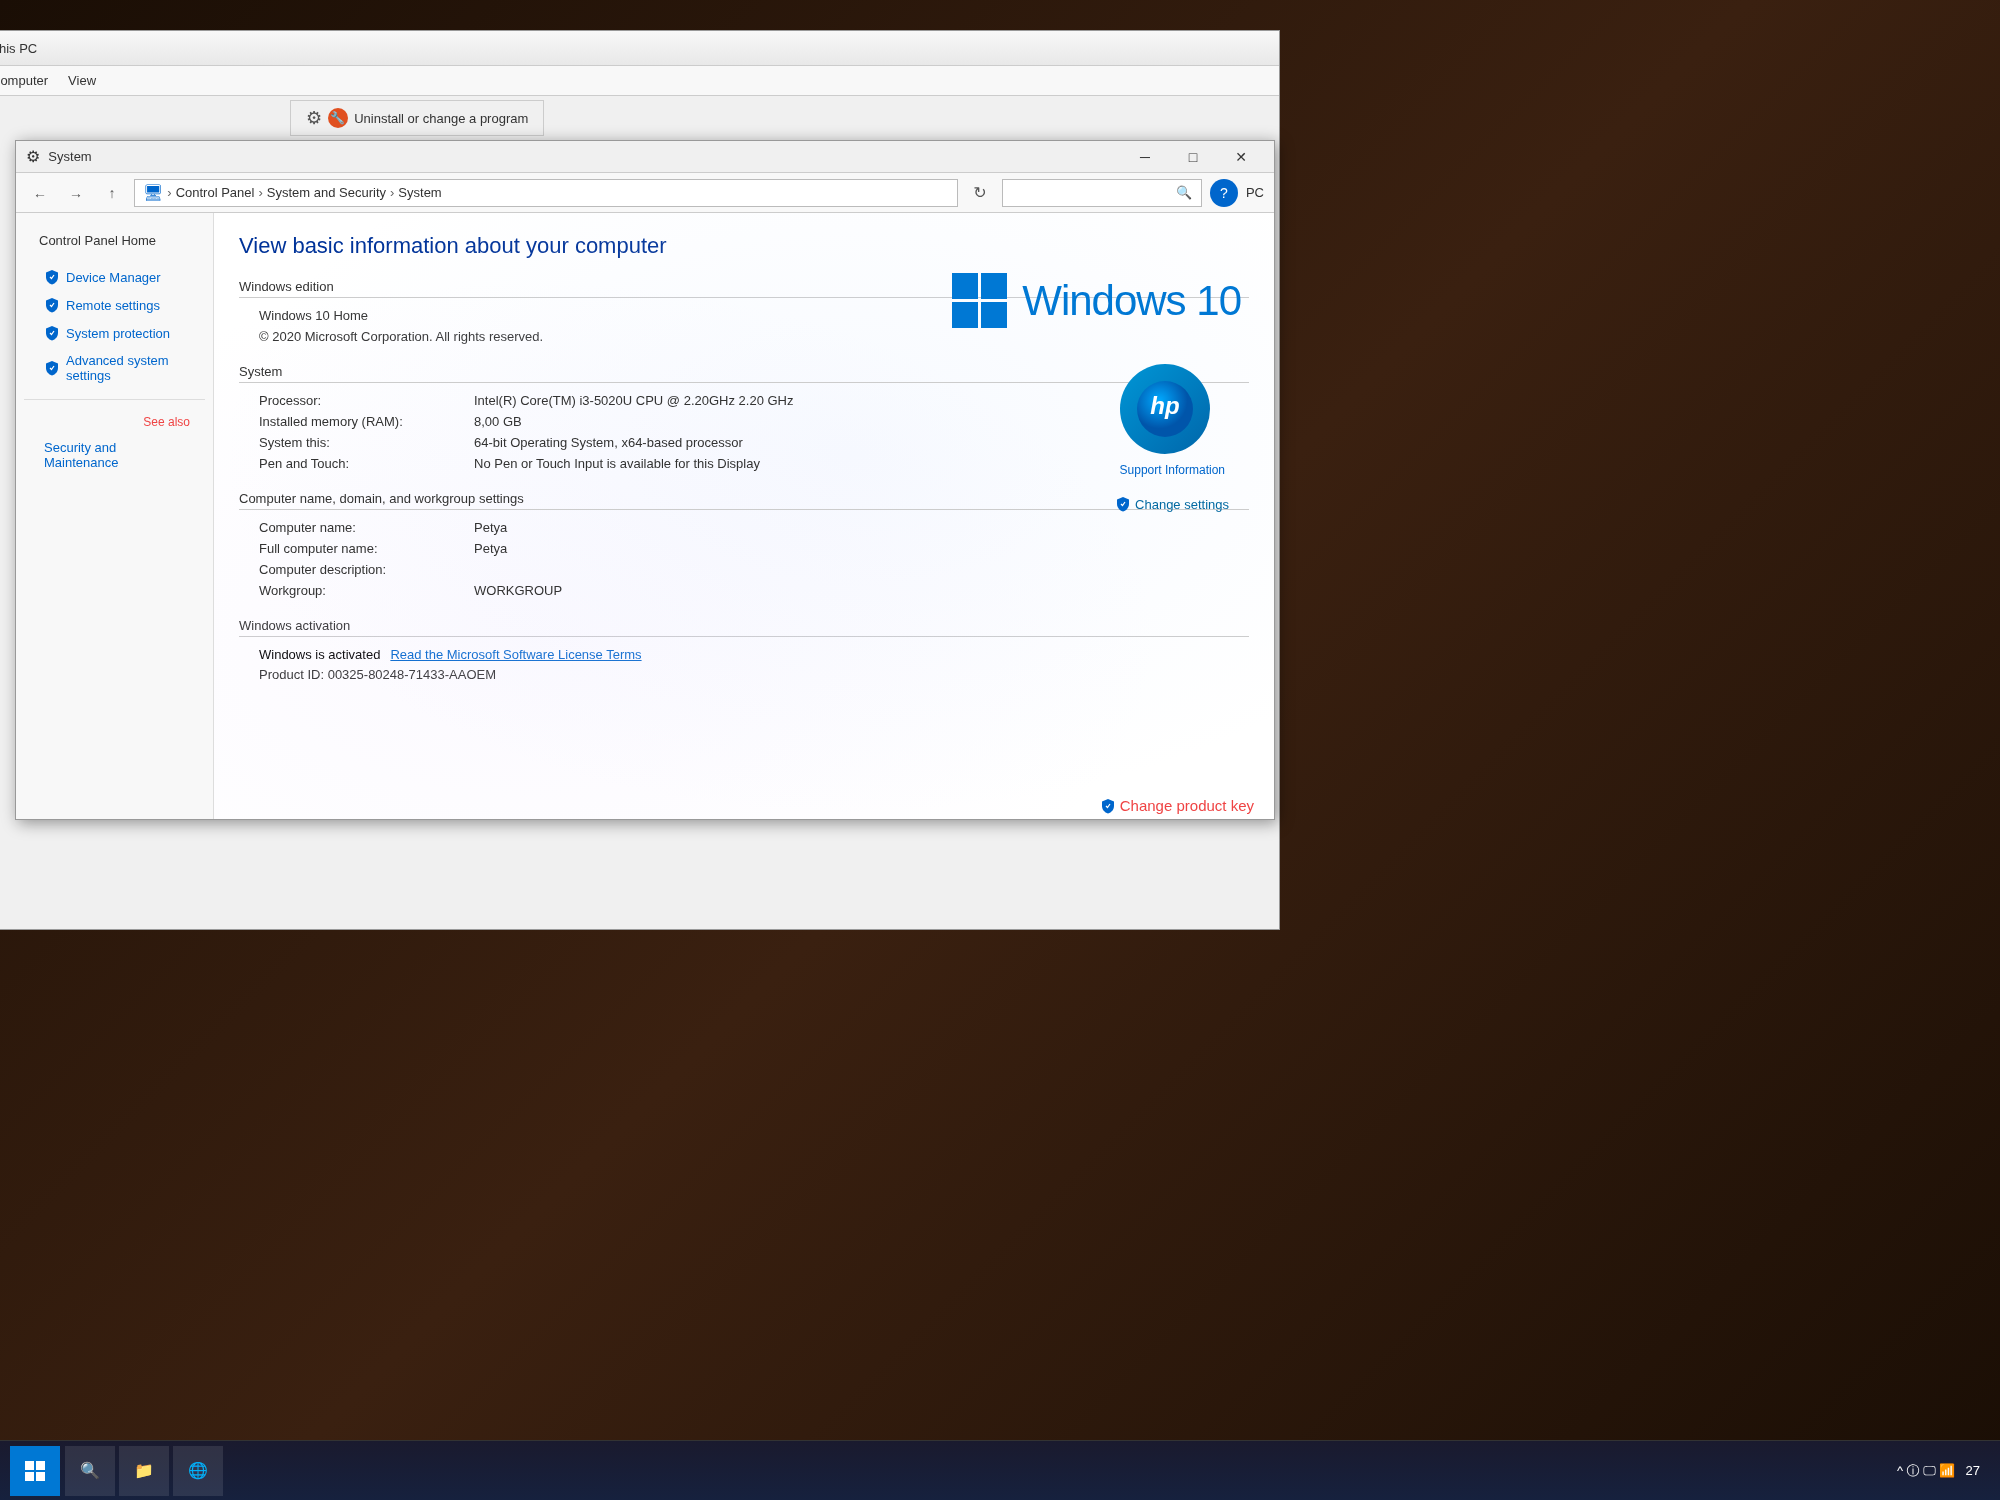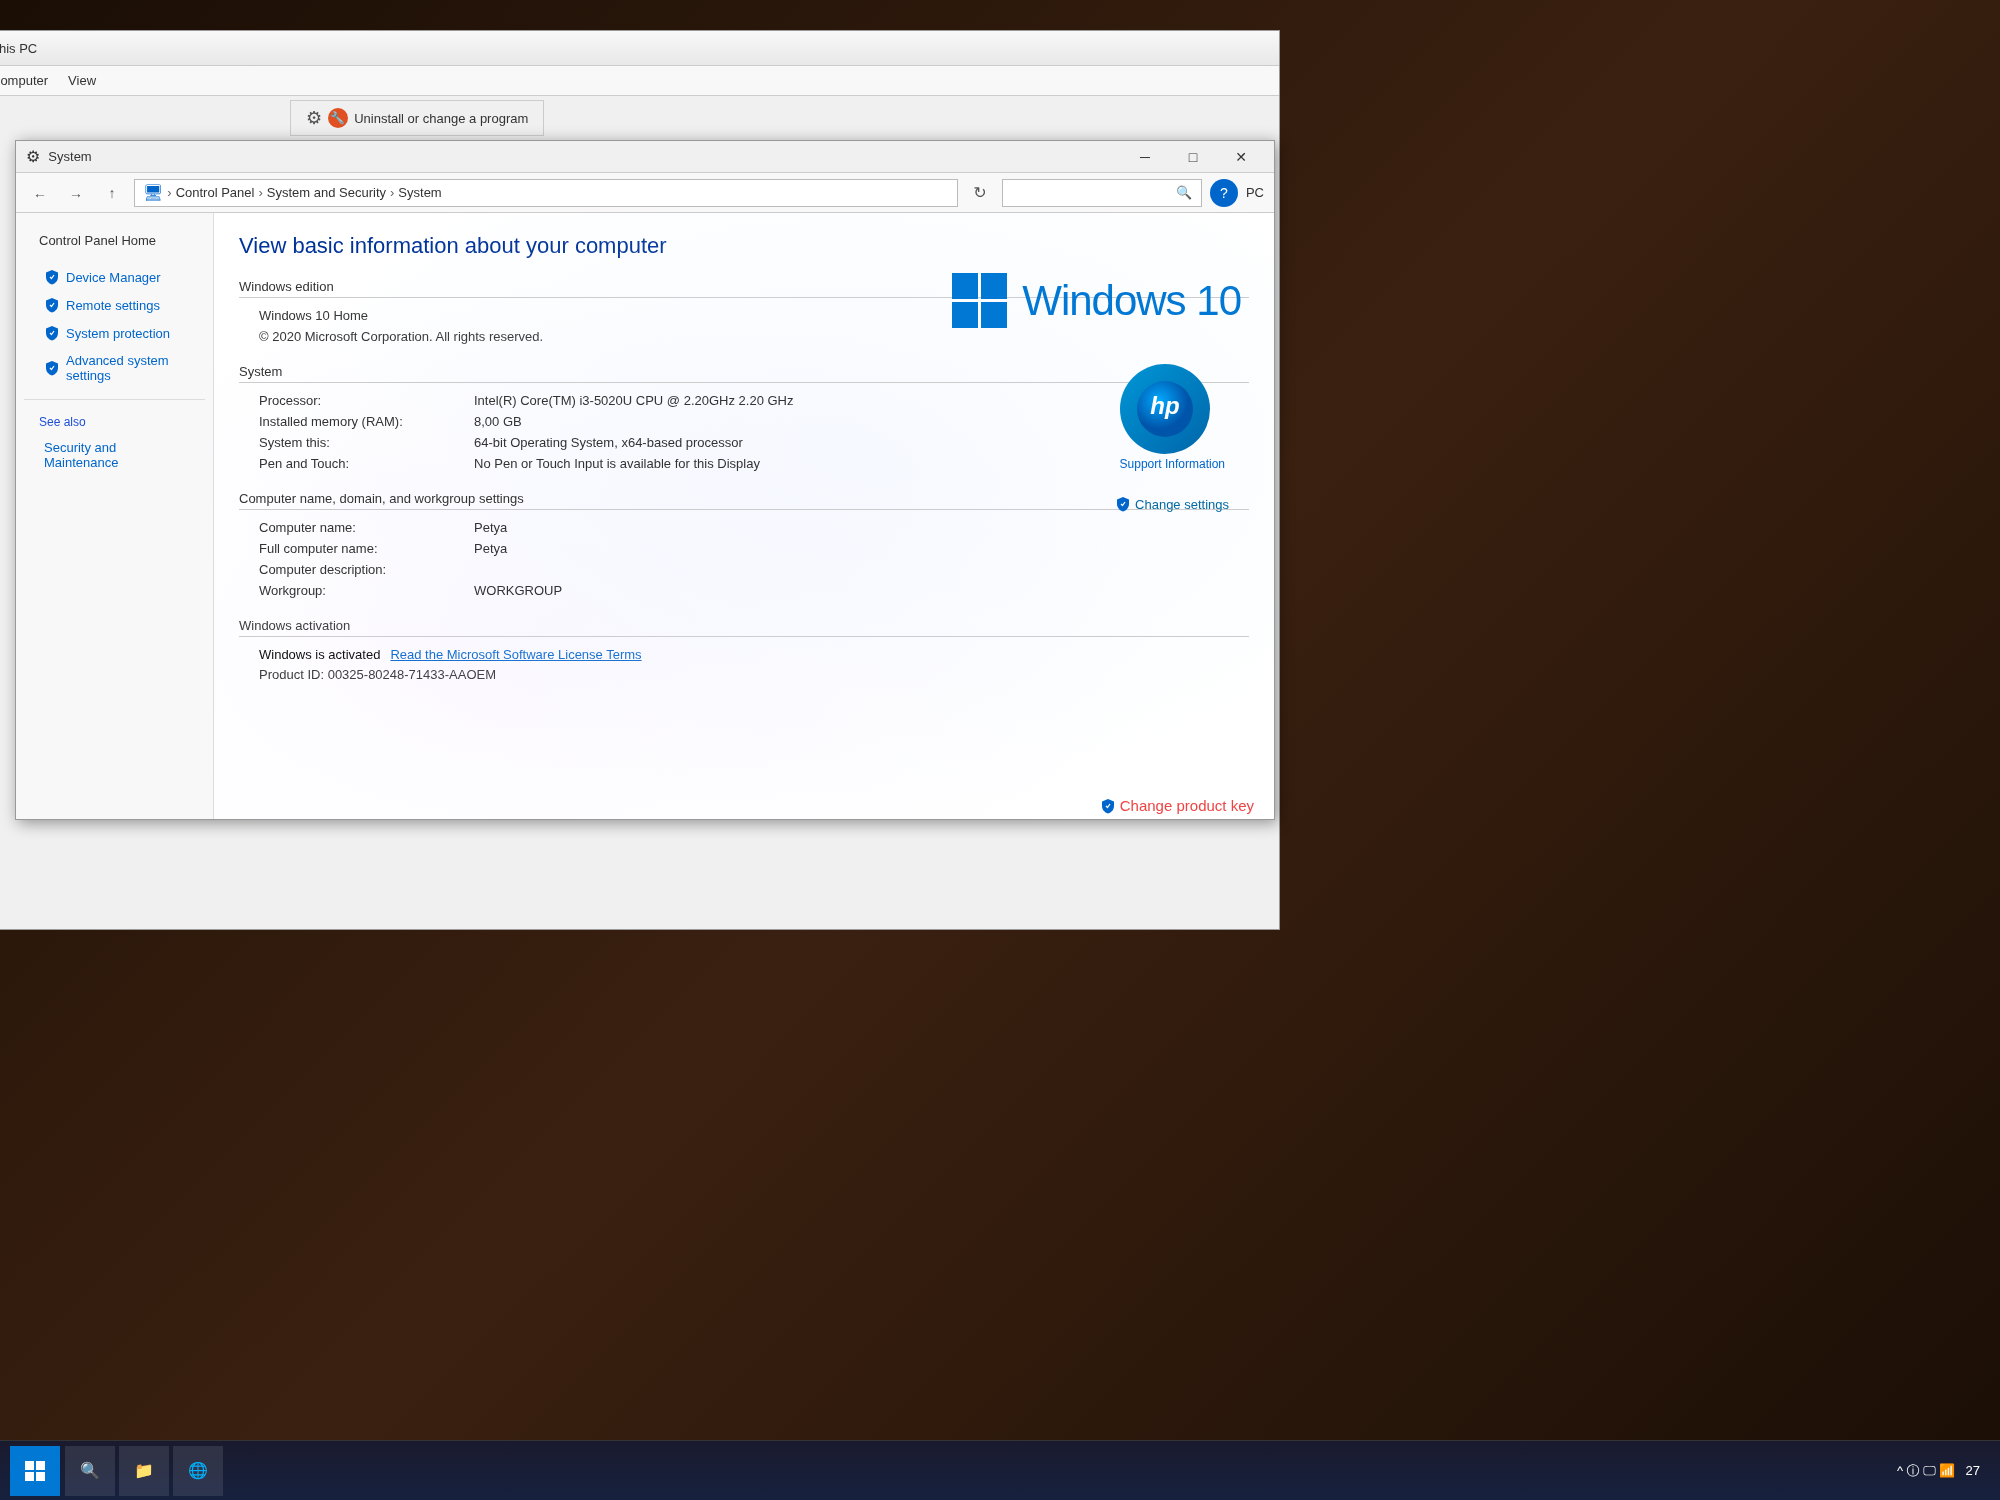--- a/index.html
+++ b/index.html
@@ -229,21 +229,22 @@
 
     .sidebar-divider {
       height: 1px;
       background: #ddd;
       margin: 10px 0;
     }
 
     .see-also {
       padding: 5px 15px;
       font-size: 12px;
-      color: #1d4ed8;
+      color: #ef4444;
+      text-align: right;
     }
 
     
     .main-content {
       flex: 1;
       padding: 20px 25px;
       overflow-y: auto;
       background: white;
       position: relative;
     }
@@ -334,21 +335,21 @@
       justify-content: center;
       color: white;
       font-size: 36px;
       font-style: italic;
       font-weight: bold;
     }
 
     .hp-support-text {
       font-size: 12px;
       color: #0066cc;
-      margin-top: 3px;
+      margin-top: 9px;
     }
 
     .activation-row {
       display: flex;
       align-items: center;
       gap: 10px;
       font-size: 13px;
       margin-left: 20px;
     }
 

